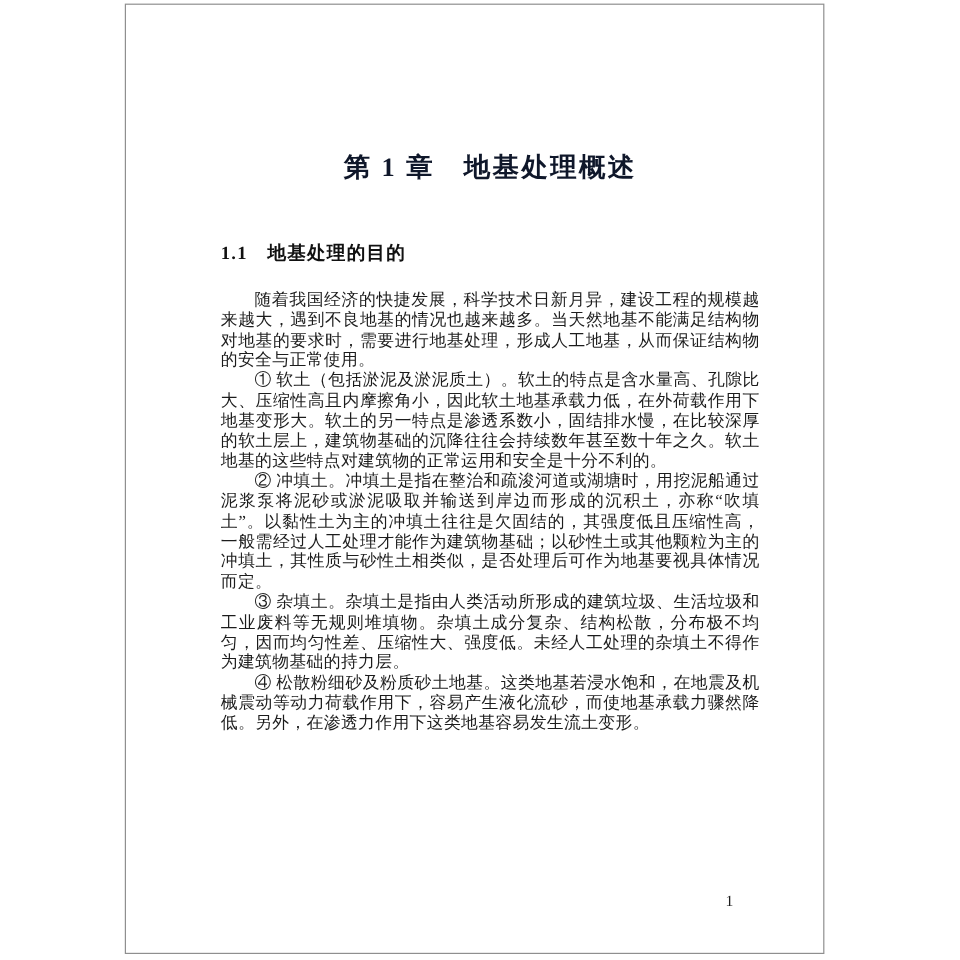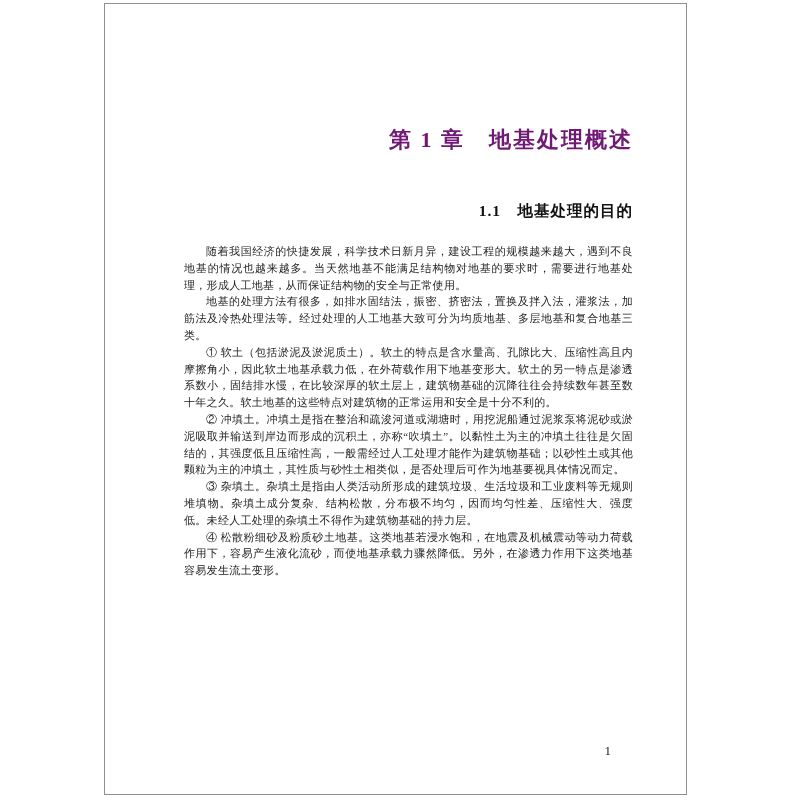--- a/index.html
+++ b/index.html
@@ -24,39 +24,39 @@
   .content-column {
     position: absolute;
     left: 79px;
     top: 0;
     width: 449px;
     height: 100%;
   }
   .chapter-title {
     margin: 0;
     padding-top: 121px;
-    text-align: right;
+    text-align: center;
     font-size: 22px;
     font-weight: bold;
     letter-spacing: 2px;
-    color: #701a75;
+    color: #0f172a;
     font-family: Liberation Serif, serif;
   }
   .section-title {
     margin: 0;
     padding-top: 46px;
-    text-align: right;
+    text-align: left;
     font-size: 15.5px;
     font-weight: bold;
     letter-spacing: 1px;
     color: #111111;
   }
   .body-text {
     padding-top: 21px;
-    font-size: 11px;
+    font-size: 14px;
     line-height: 16.8px;
     color: #1c1c1c;
     text-align: justify;
   }
   .body-text p {
     margin: 0;
     text-indent: 2em;
     letter-spacing: 0.3px;
   }
   .page-number {
@@ -69,21 +69,20 @@
 </style>
 </head>
 <body>
 
 <div class="scan-page">
   <div class="content-column">
     <h1 class="chapter-title">第 1 章　地基处理概述</h1>
     <h2 class="section-title">1.1　地基处理的目的</h2>
     <div class="body-text">
       <p>随着我国经济的快捷发展，科学技术日新月异，建设工程的规模越来越大，遇到不良地基的情况也越来越多。当天然地基不能满足结构物对地基的要求时，需要进行地基处理，形成人工地基，从而保证结构物的安全与正常使用。</p>
-      <p>地基的处理方法有很多，如排水固结法，振密、挤密法，置换及拌入法，灌浆法，加筋法及冷热处理法等。经过处理的人工地基大致可分为均质地基、多层地基和复合地基三类。</p>
       <p>① 软土（包括淤泥及淤泥质土）。软土的特点是含水量高、孔隙比大、压缩性高且内摩擦角小，因此软土地基承载力低，在外荷载作用下地基变形大。软土的另一特点是渗透系数小，固结排水慢，在比较深厚的软土层上，建筑物基础的沉降往往会持续数年甚至数十年之久。软土地基的这些特点对建筑物的正常运用和安全是十分不利的。</p>
       <p>② 冲填土。冲填土是指在整治和疏浚河道或湖塘时，用挖泥船通过泥浆泵将泥砂或淤泥吸取并输送到岸边而形成的沉积土，亦称“吹填土”。以黏性土为主的冲填土往往是欠固结的，其强度低且压缩性高，一般需经过人工处理才能作为建筑物基础；以砂性土或其他颗粒为主的冲填土，其性质与砂性土相类似，是否处理后可作为地基要视具体情况而定。</p>
       <p>③ 杂填土。杂填土是指由人类活动所形成的建筑垃圾、生活垃圾和工业废料等无规则堆填物。杂填土成分复杂、结构松散，分布极不均匀，因而均匀性差、压缩性大、强度低。未经人工处理的杂填土不得作为建筑物基础的持力层。</p>
       <p>④ 松散粉细砂及粉质砂土地基。这类地基若浸水饱和，在地震及机械震动等动力荷载作用下，容易产生液化流砂，而使地基承载力骤然降低。另外，在渗透力作用下这类地基容易发生流土变形。</p>
 
     </div>
     <div class="page-number">1</div>
   </div>
 </div>
 

